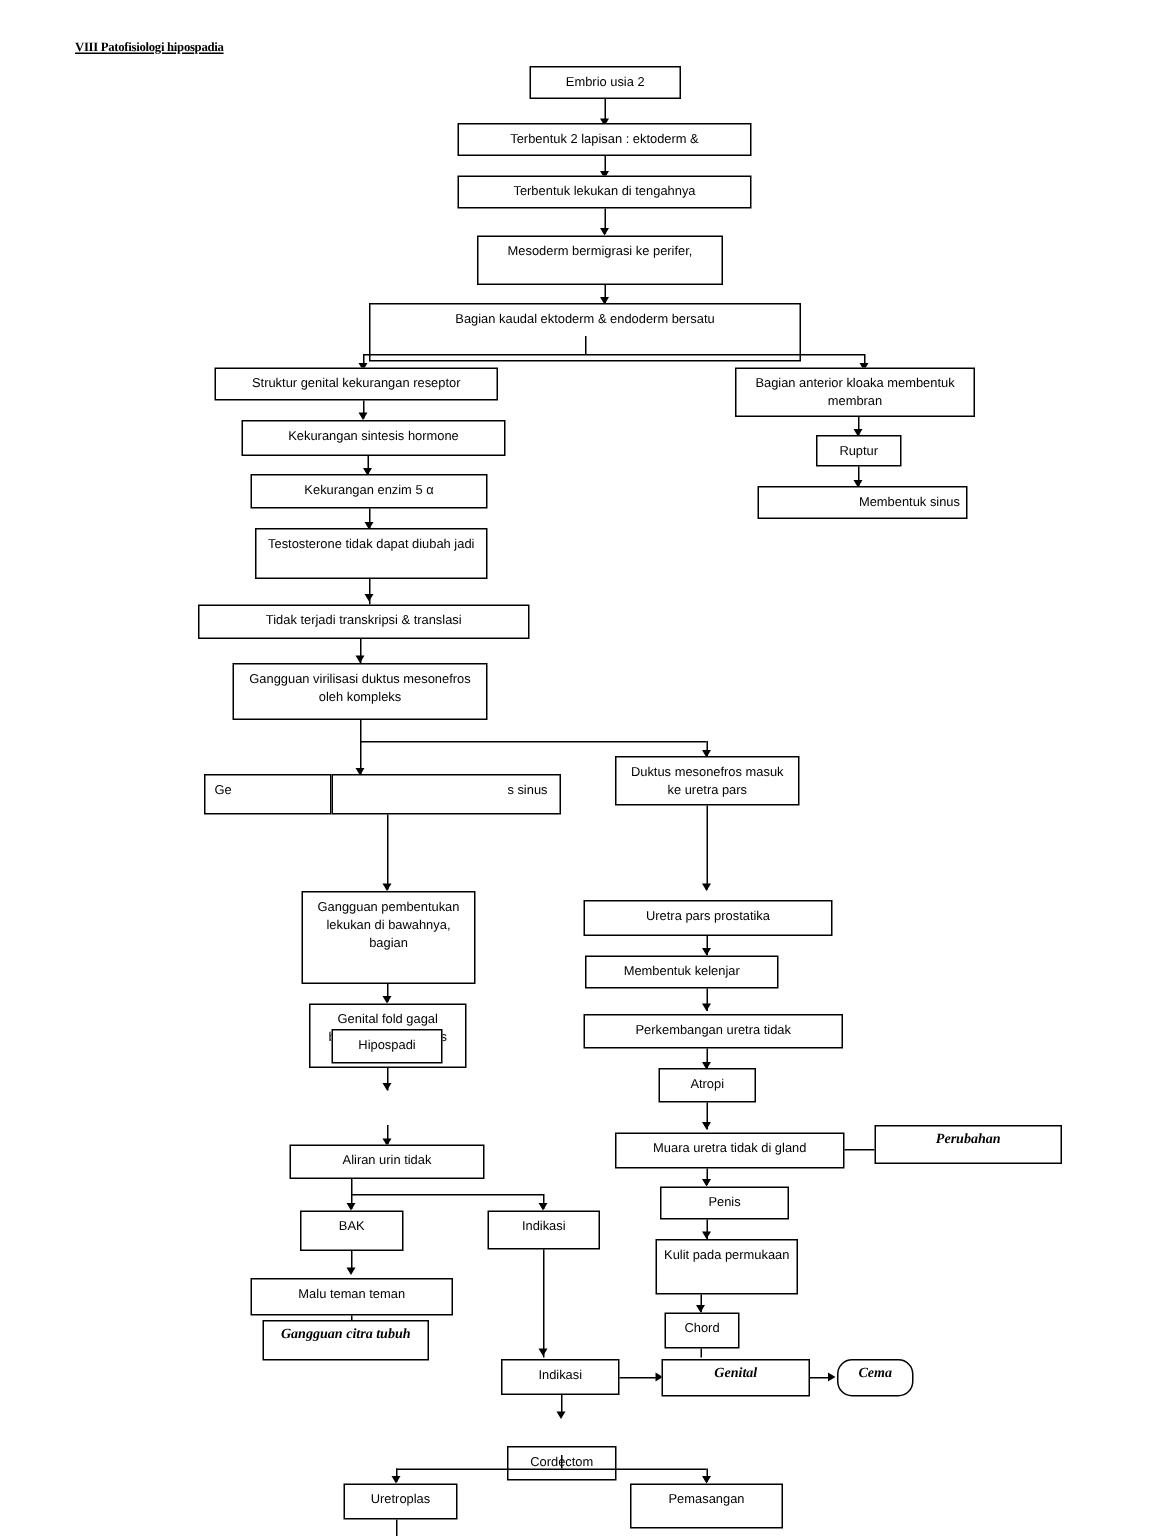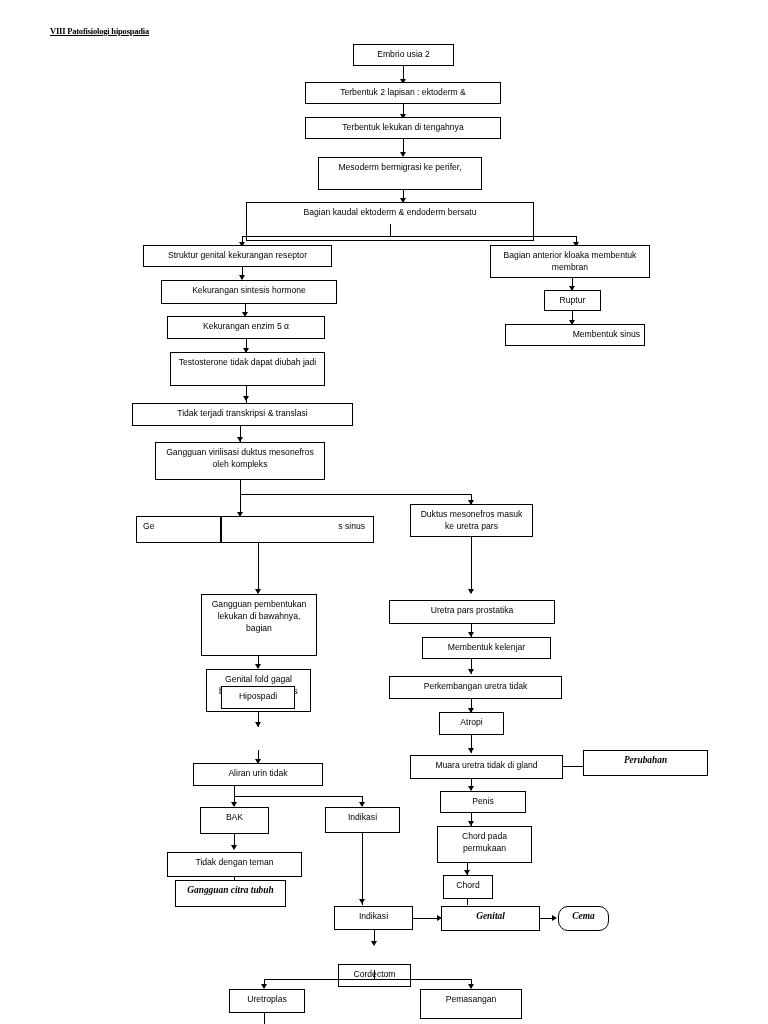--- a/index.html
+++ b/index.html
@@ -216,35 +216,35 @@
       <span>BAK</span>
     </div>
   <div class="node" style="left:325px;top:807px;width:75px;height:26px;">
       <span>Indikasi</span>
     </div>
 
   <div class="conn vline" style="left:234px;top:834px;height:14px;"></div>
   <div class="arrow down" style="left:231px;top:845px;"></div>
 
   <div class="node" style="left:167px;top:852px;width:135px;height:25px;">
-      <span>Tidak dengan teman</span>
+      <span>Malu teman teman</span>
     </div>
   <div class="conn vline" style="left:234px;top:877px;height:4px;"></div>
 
   <div class="node bolditalic" style="left:175px;top:880px;width:111px;height:27px;">
       <span>Gangguan citra tubuh</span>
     </div>
 
   <div class="node" style="left:389px;top:600px;width:166px;height:24px;">
       <span>Uretra pars prostatika</span>
     </div>
   <div class="conn vline" style="left:471px;top:624px;height:13px;"></div>
   <div class="arrow down" style="left:468px;top:632px;"></div>
 
-  <div class="node" style="left:422px;top:637px;width:129px;height:22px;">
+  <div class="node" style="left:390px;top:637px;width:129px;height:22px;">
       <span>Membentuk kelenjar</span>
     </div>
   <div class="conn vline" style="left:471px;top:659px;height:15px;"></div>
   <div class="arrow down" style="left:468px;top:669px;"></div>
 
   <div class="node" style="left:389px;top:676px;width:173px;height:23px;">
       <span>Perkembangan uretra tidak</span>
     </div>
   <div class="conn vline" style="left:471px;top:699px;height:14px;"></div>
   <div class="arrow down" style="left:468px;top:708px;"></div>
@@ -268,21 +268,21 @@
   <div class="conn vline" style="left:471px;top:779px;height:11px;"></div>
   <div class="arrow down" style="left:468px;top:786px;"></div>
 
   <div class="node" style="left:440px;top:791px;width:86px;height:22px;">
       <span>Penis</span>
     </div>
   <div class="conn vline" style="left:471px;top:813px;height:13px;"></div>
   <div class="arrow down" style="left:468px;top:821px;"></div>
 
   <div class="node" style="left:437px;top:826px;width:95px;height:37px;">
-      <span>Chord pada permukaan</span>
+      <span>Kulit pada permukaan</span>
     </div>
   <div class="conn vline" style="left:467px;top:863px;height:12px;"></div>
   <div class="arrow down" style="left:464px;top:870px;"></div>
 
   <div class="node" style="left:443px;top:875px;width:50px;height:24px;">
       <span>Chord</span>
     </div>
 
   <div class="conn vline" style="left:362px;top:833px;height:72px;"></div>
   <div class="arrow down" style="left:359px;top:899px;"></div>

